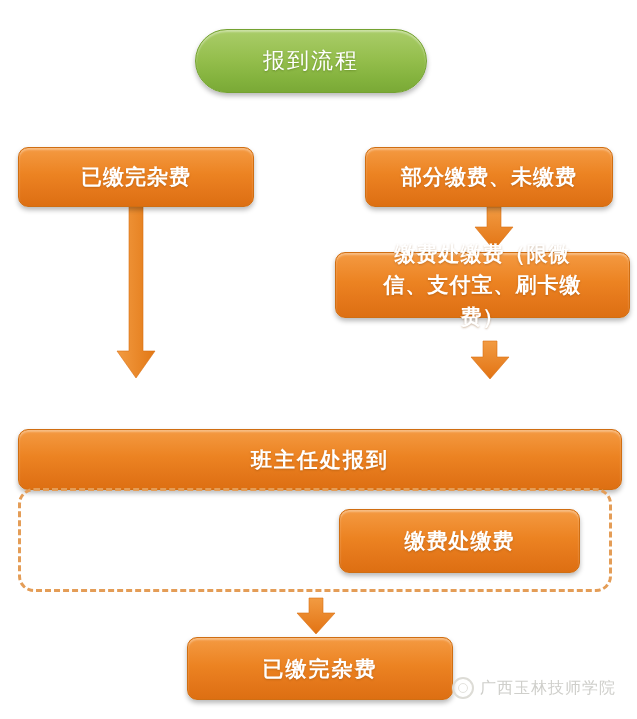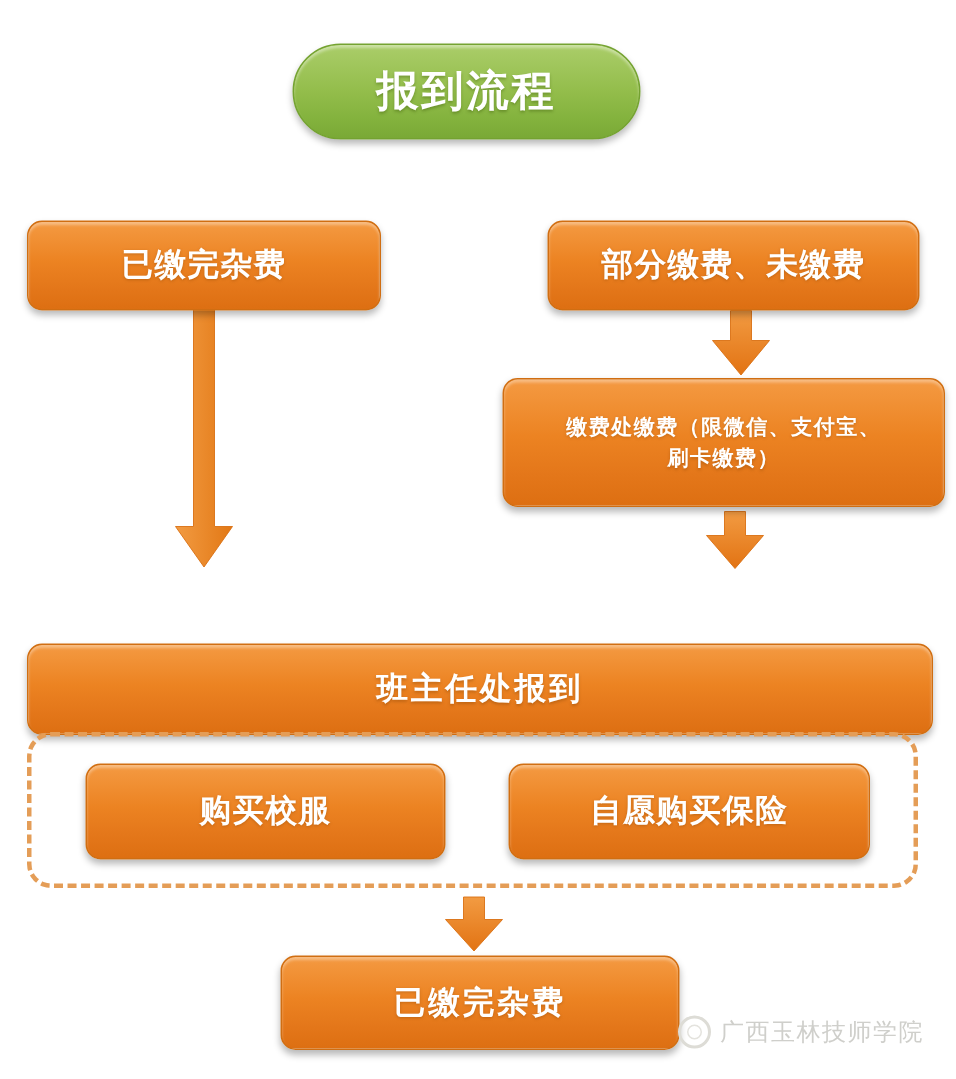--- a/index.html
+++ b/index.html
@@ -23,27 +23,27 @@
   }
 
   .start-pill{
     position:absolute;
     left:195px;top:29px;width:230px;height:62px;
     display:flex;align-items:center;justify-content:center;
     border-radius:32px;
     background:linear-gradient(180deg,#aacd69 0%,#93bd4b 50%,#83b23d 80%,#7aa936 100%);
     border:1px solid #74a231;
     box-shadow:0 3px 5px rgba(0,0,0,0.28), inset 0 2px 2px rgba(255,255,255,0.4);
-    color:#ffffff;font-weight:bold;font-size:28px;letter-spacing:2px;
+    color:#ffffff;font-weight:normal;font-size:22px;letter-spacing:2px;
     text-shadow:0 1px 2px rgba(60,90,10,0.4);
   }
 
   .n-paid{left:18px;top:147px;width:236px;height:60px;}
   .n-partial{left:365px;top:147px;width:248px;height:60px;}
-  .n-payoffice{left:335px;top:252px;width:295px;height:86px;padding:0 39px;font-size:14px;}
+  .n-payoffice{left:335px;top:252px;width:295px;height:66px;padding:0 39px;font-size:21px;}
   .n-teacher{left:18px;top:382px;width:604px;height:61px;letter-spacing:2px;margin-top:47px;}
   .n-uniform{left:57px;top:509px;width:240px;height:64px;}
   .n-insurance{left:339px;top:509px;width:241px;height:64px;}
   .n-dorm{left:187px;top:637px;width:266px;height:63px;letter-spacing:2px;}
 
   .dashed-group{
     position:absolute;left:18px;top:488px;width:594px;height:104px;
     box-sizing:border-box;
     border:3px dashed #e49d57;
     border-radius:16px;
@@ -103,25 +103,22 @@
 
   <div class="node n-payoffice">
     <span>缴费处缴费（限微信、支付宝、刷卡缴费）</span>
   </div>
 
   <div class="node n-teacher">
     <span>班主任处报到</span>
   </div>
 
   <div class="dashed-group"></div>
-  <div class="node n-uniform">
-    <span>购买校服</span>
-  </div>
   <div class="node n-insurance">
-    <span>自愿购买保险</span>
+    <span>缴费处缴费</span>
   </div>
 
   <div class="node n-dorm">
     <span>已缴完杂费</span>
   </div>
 
   <div class="watermark">
     <span class="wm-logo"></span>
     <span>广西玉林技师学院</span>
   </div>

